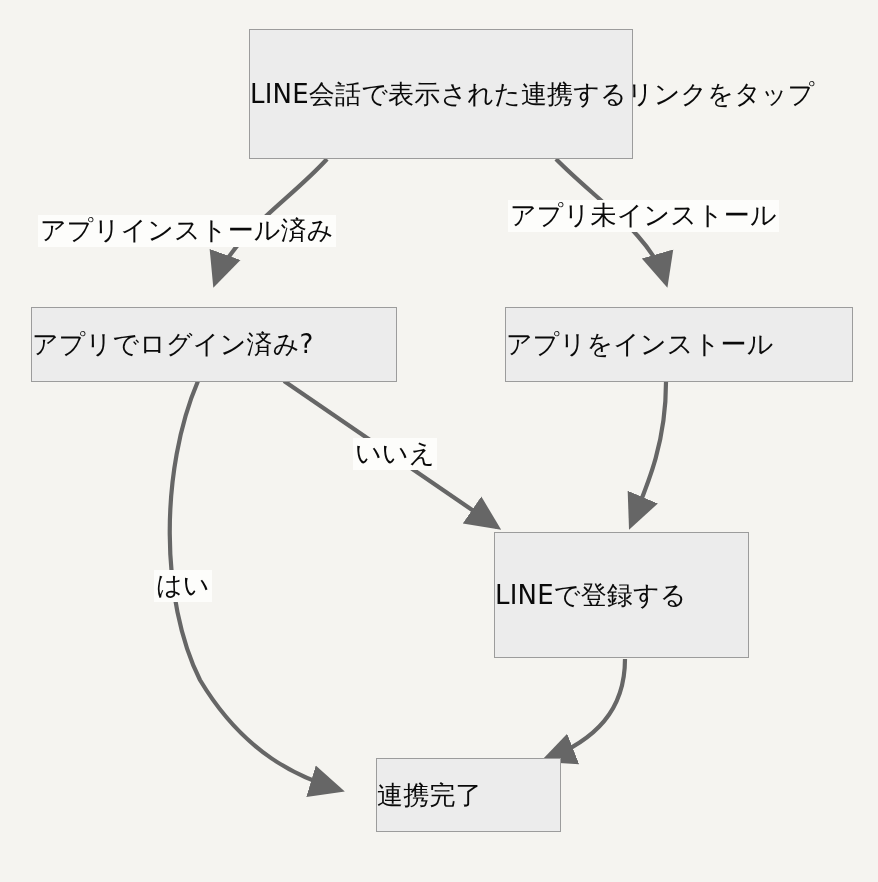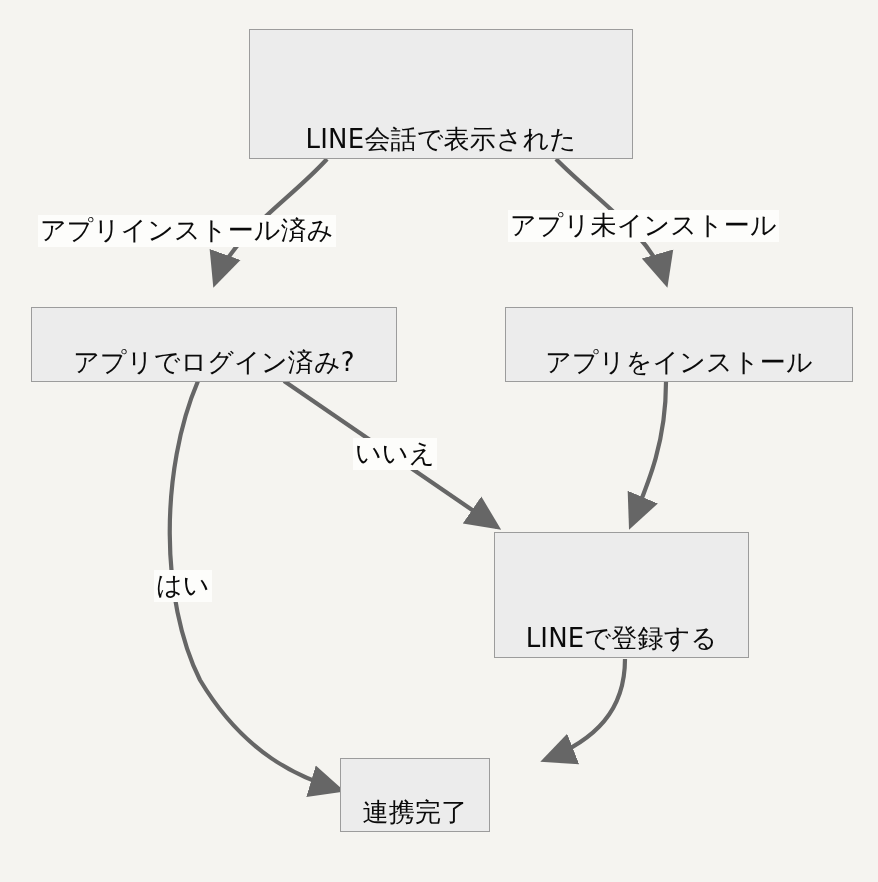--- a/index.html
+++ b/index.html
@@ -28,23 +28,22 @@
     top: 0;
     width: 878px;
     height: 882px;
   }
   .node-box {
     position: absolute;
     box-sizing: border-box;
     background: #ececec;
     border: 1.6px solid #9c9c9c;
     display: flex;
-    flex-direction: column;
     align-items: center;
-    justify-content: flex-end;
+    justify-content: flex-start;
     color: #0a0a0a;
     font-size: 26px;
     line-height: 1.42;
     white-space: nowrap;
     letter-spacing: 0.2px;
   }
   .node-line {
     display: block;
   }
   .edge-label {
@@ -78,39 +77,40 @@
 
     <path d="M 284,381 L 497,527" fill="none" stroke="#666666" stroke-width="4.2" marker-end="url(#arrowhead)"></path>
 
     <path d="M 666,382 C 666,440 650,480 631,525" fill="none" stroke="#666666" stroke-width="4.2" marker-end="url(#arrowhead)"></path>
 
     <path d="M 625,659 C 625,710 596,740 545,760" fill="none" stroke="#666666" stroke-width="4.2" marker-end="url(#arrowhead)"></path>
   </svg>
 
   <div class="node-box" style="left:249px; top:29px; width:384px; height:130px;">
     <span class="node-line">LINE会話で表示された</span>
+    <span class="node-line">連携するリンクをタップ</span>
   </div>
 
   <div class="node-box" style="left:31px; top:307px; width:366px; height:75px;">
     <span class="node-line">アプリでログイン済み?</span>
   </div>
 
   <div class="node-box" style="left:493px; top:307px; width:348px; height:75px;margin-left:12px;">
     <span class="node-line">アプリをインストール</span>
   </div>
 
   <div class="node-box" style="left:494px; top:532px; width:255px; height:126px;">
     <span class="node-line">LINEで登録する</span>
   </div>
 
-  <div class="node-box" style="left:340px; top:758px; width:150px; height:74px;">
+  <div class="node-box" style="left:376px; top:758px; width:185px; height:74px;">
     <span class="node-line">連携完了</span>
   </div>
 
   <div class="edge-label" style="left:38px; top:215px;">アプリインストール済み</div>
 
-  <div class="edge-label" style="left:508px; top:210px;text-align:right;">アプリ未インストール</div>
+  <div class="edge-label" style="left:508px; top:200px;text-align:right;">アプリ未インストール</div>
 
   <div class="edge-label" style="left:139px; top:570px;margin-left:15px;">はい</div>
 
   <div class="edge-label" style="left:353px; top:438px;">いいえ</div>
 
 </div>
 
 </body></html>

